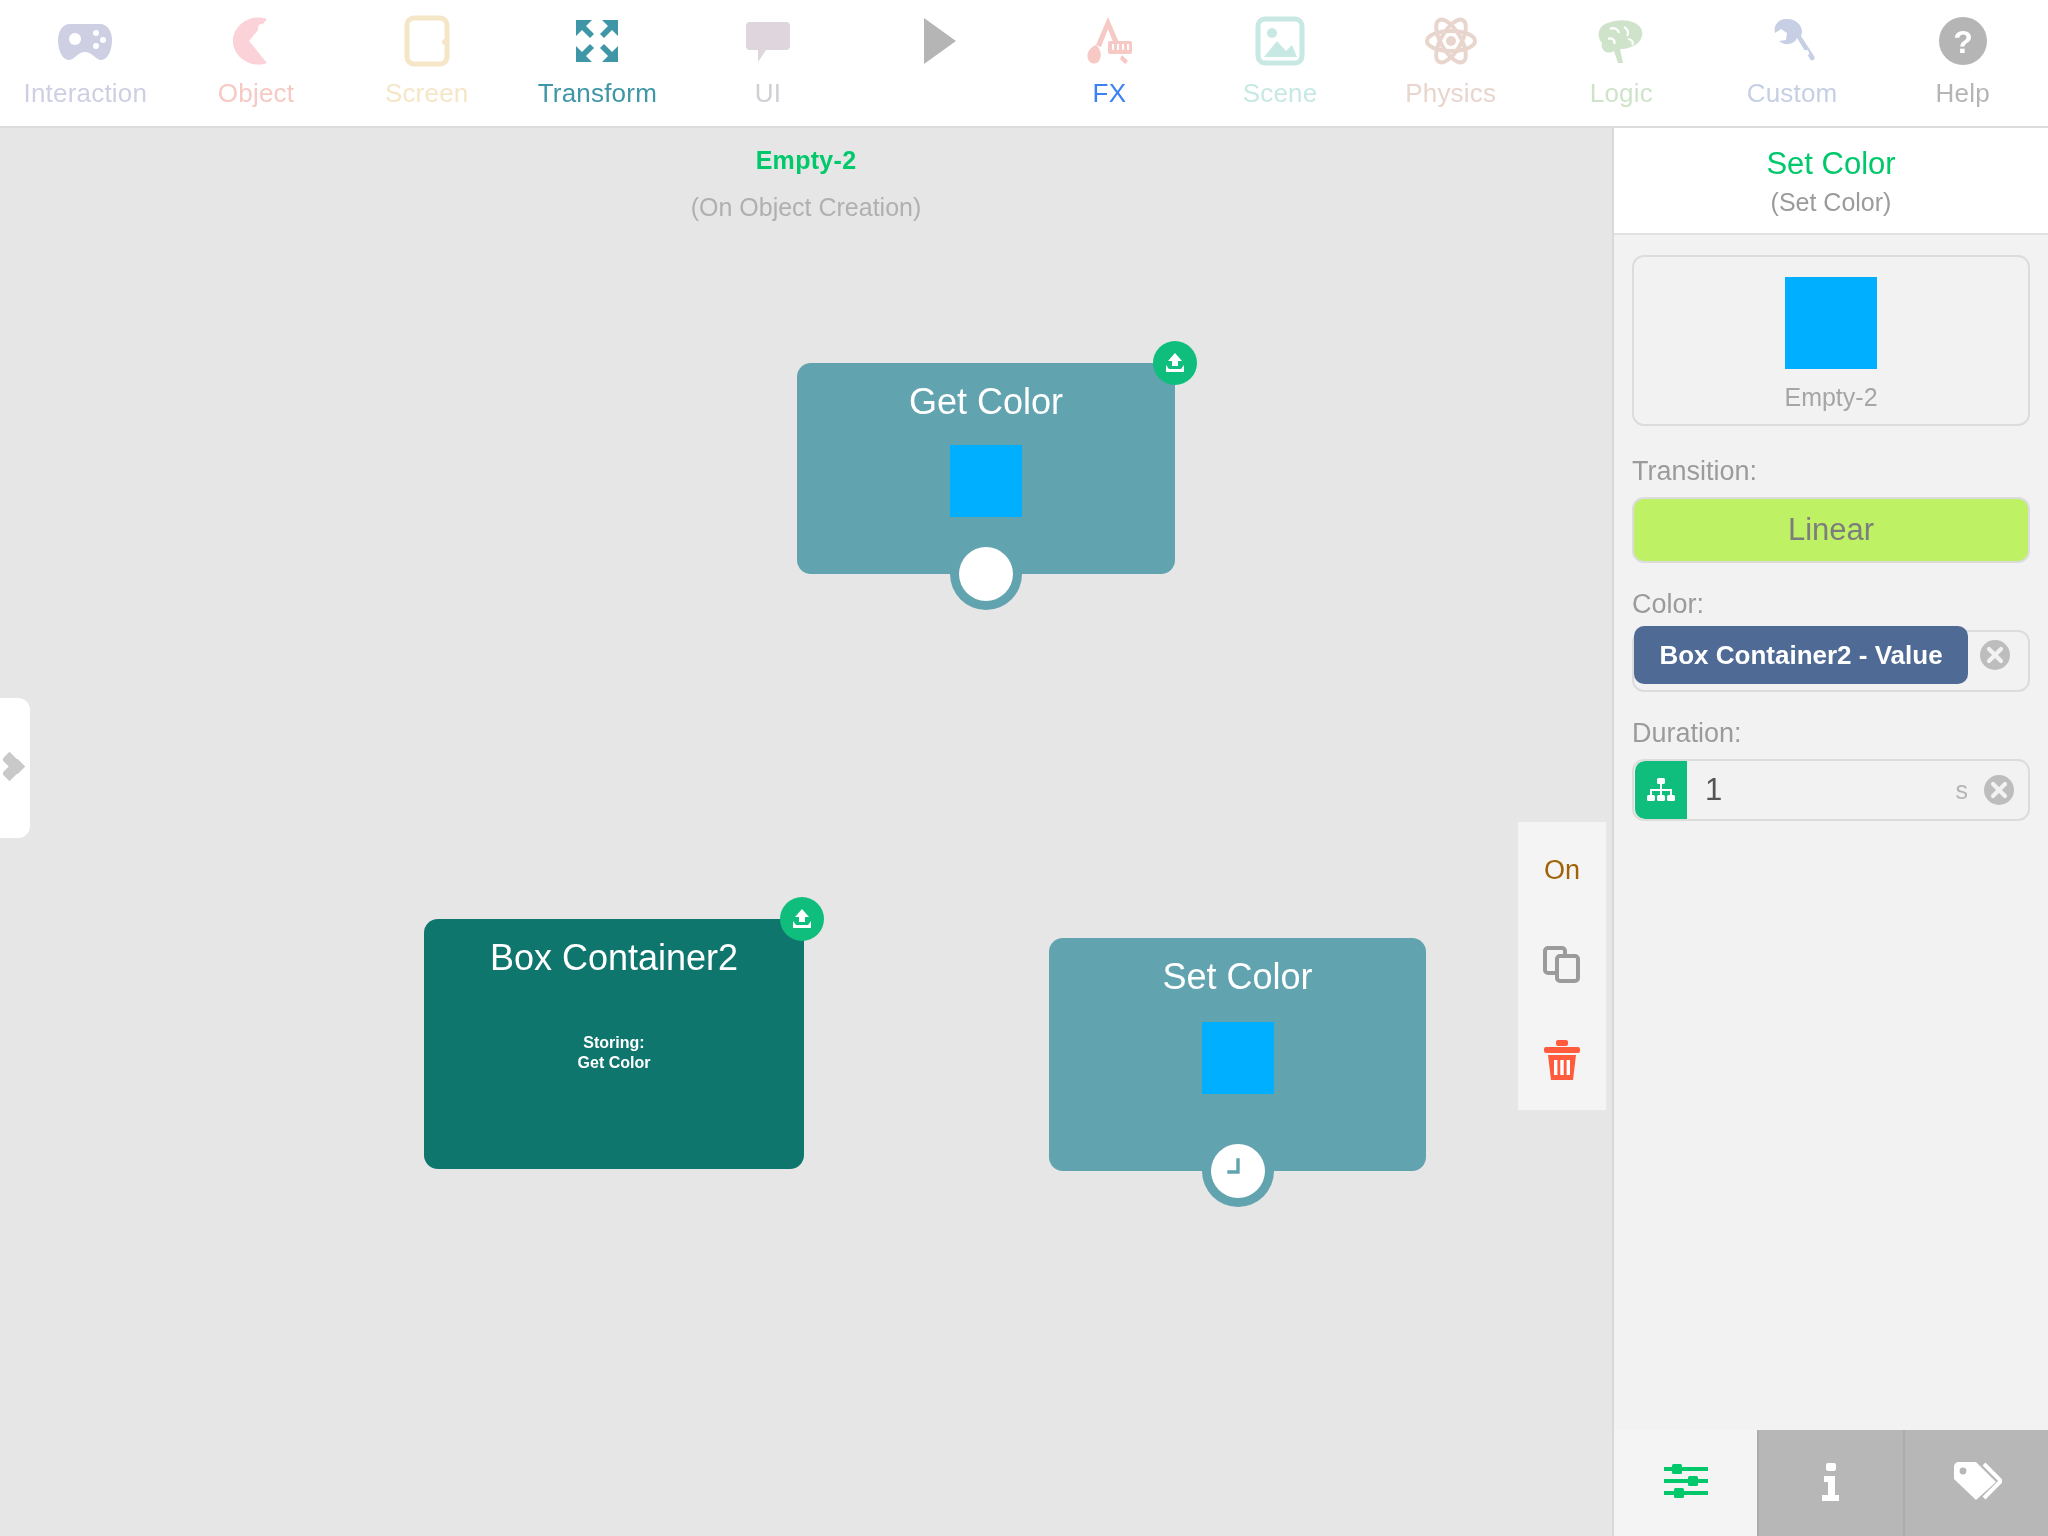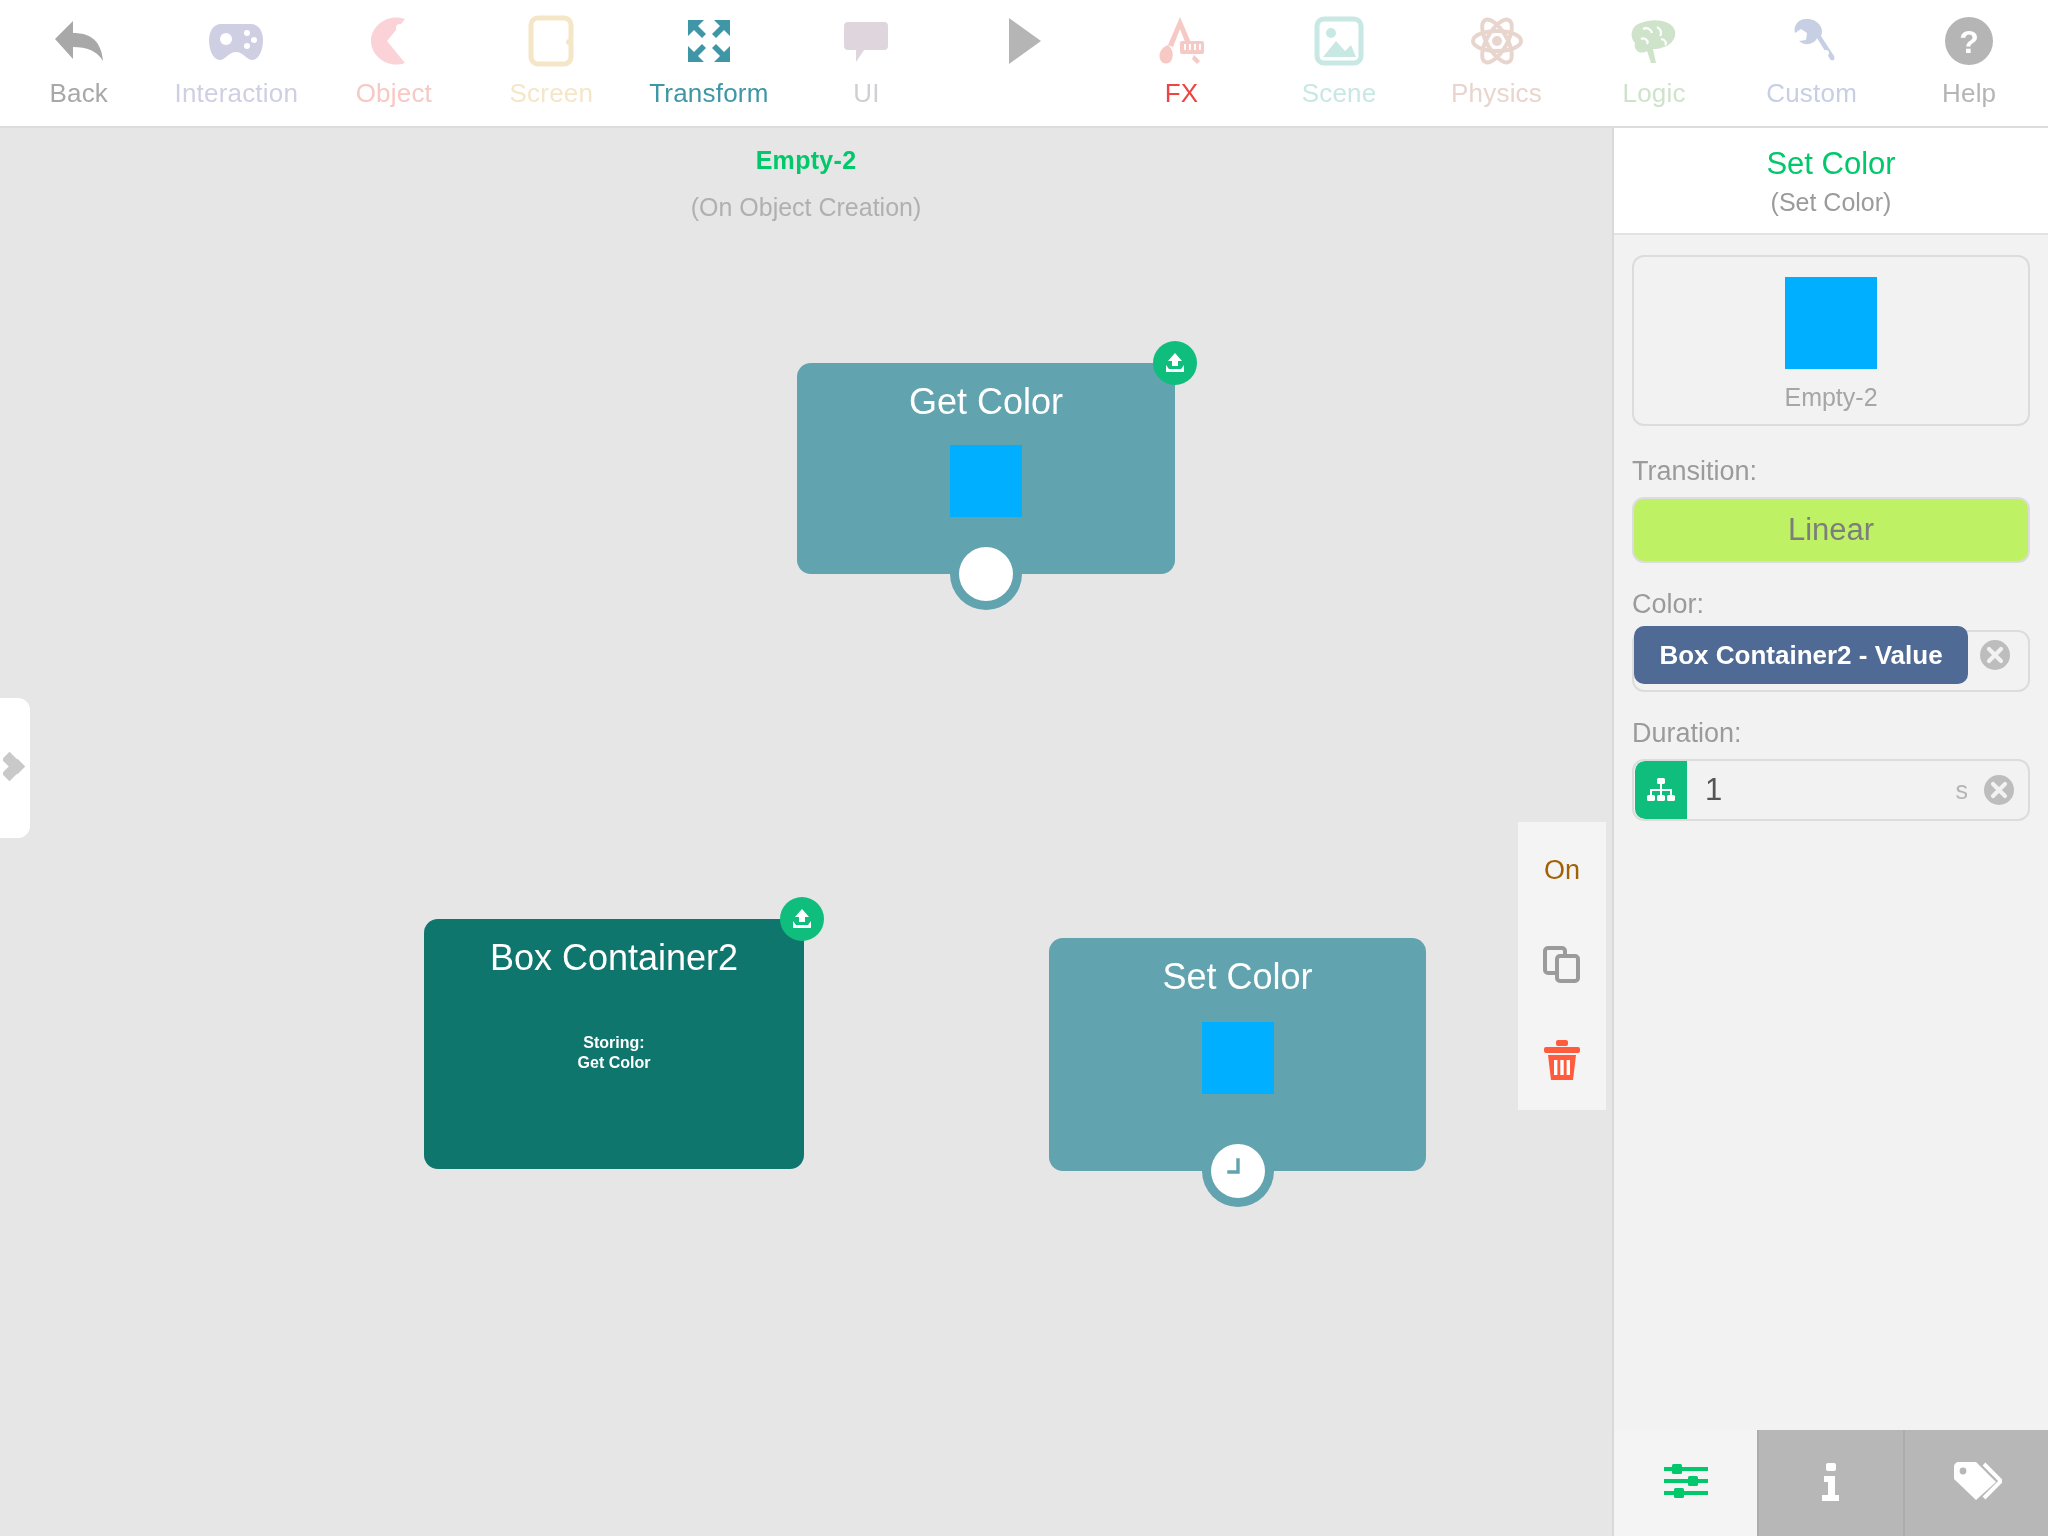--- a/index.html
+++ b/index.html
@@ -185,28 +185,20 @@
   #panel-tabs .ptab.active { background: #f4f4f4; }
   #panel-tabs .ptab.inactive { background: #b7b7b7; border-left: 2px solid #acacac; }
 </style>
 </head>
 <body>
 
 <div id="app">
 
   <div id="toolbar">
 
-    <div class="tool">
-      <span class="glyph">
-        <svg width="56" height="48" viewBox="0 0 56 48">
-            <path d="M22 4 L4 22 L22 42 L22 30 C36 30 46 34 52 44 C50 24 40 16 22 16 Z" fill="#a8a8a8"></path>
-          </svg>
-      </span>
-      <span class="tlabel" style="color:#a8a8a8">Back</span>
-    </div>
 
     <div class="tool">
       <span class="glyph">
         <svg width="58" height="46" viewBox="0 0 58 46">
             <path d="M14 6 H44 C52 6 56 14 56 22 C56 32 52 42 45 42 C40 42 36 34 29 34 C22 34 18 42 13 42 C6 42 2 32 2 22 C2 14 6 6 14 6 Z" fill="#cfcfe4"></path>
             <circle cx="19" cy="21" r="6" fill="#ffffff"></circle>
             <circle cx="40" cy="15" r="3" fill="#ffffff"></circle>
             <circle cx="47" cy="22" r="3" fill="#ffffff"></circle>
             <circle cx="40" cy="28" r="3" fill="#ffffff"></circle>
           </svg>
@@ -276,21 +268,21 @@
               <path d="M40 40 L46 46 L43 49 L38 44 Z"></path>
             </g>
             <g fill="#ffffff">
               <rect x="30" y="29" width="2" height="6"></rect>
               <rect x="35" y="29" width="2" height="6"></rect>
               <rect x="40" y="29" width="2" height="6"></rect>
               <rect x="45" y="29" width="2" height="6"></rect>
             </g>
           </svg>
       </span>
-      <span class="tlabel" style="color:#ef4444">FX</span>
+      <span class="tlabel" style="color:#3b82f6">FX</span>
     </div>
 
     <div class="tool">
       <span class="glyph">
         <svg width="50" height="52" viewBox="0 0 50 52">
             <rect x="3" y="4" width="44" height="44" rx="7" fill="none" stroke="#c8e8e4" stroke-width="5"></rect>
             <circle cx="17" cy="18" r="5" fill="#c8e8e4"></circle>
             <path d="M9 42 L22 26 L31 36 L37 30 L42 42 Z" fill="#c8e8e4"></path>
           </svg>
       </span>

